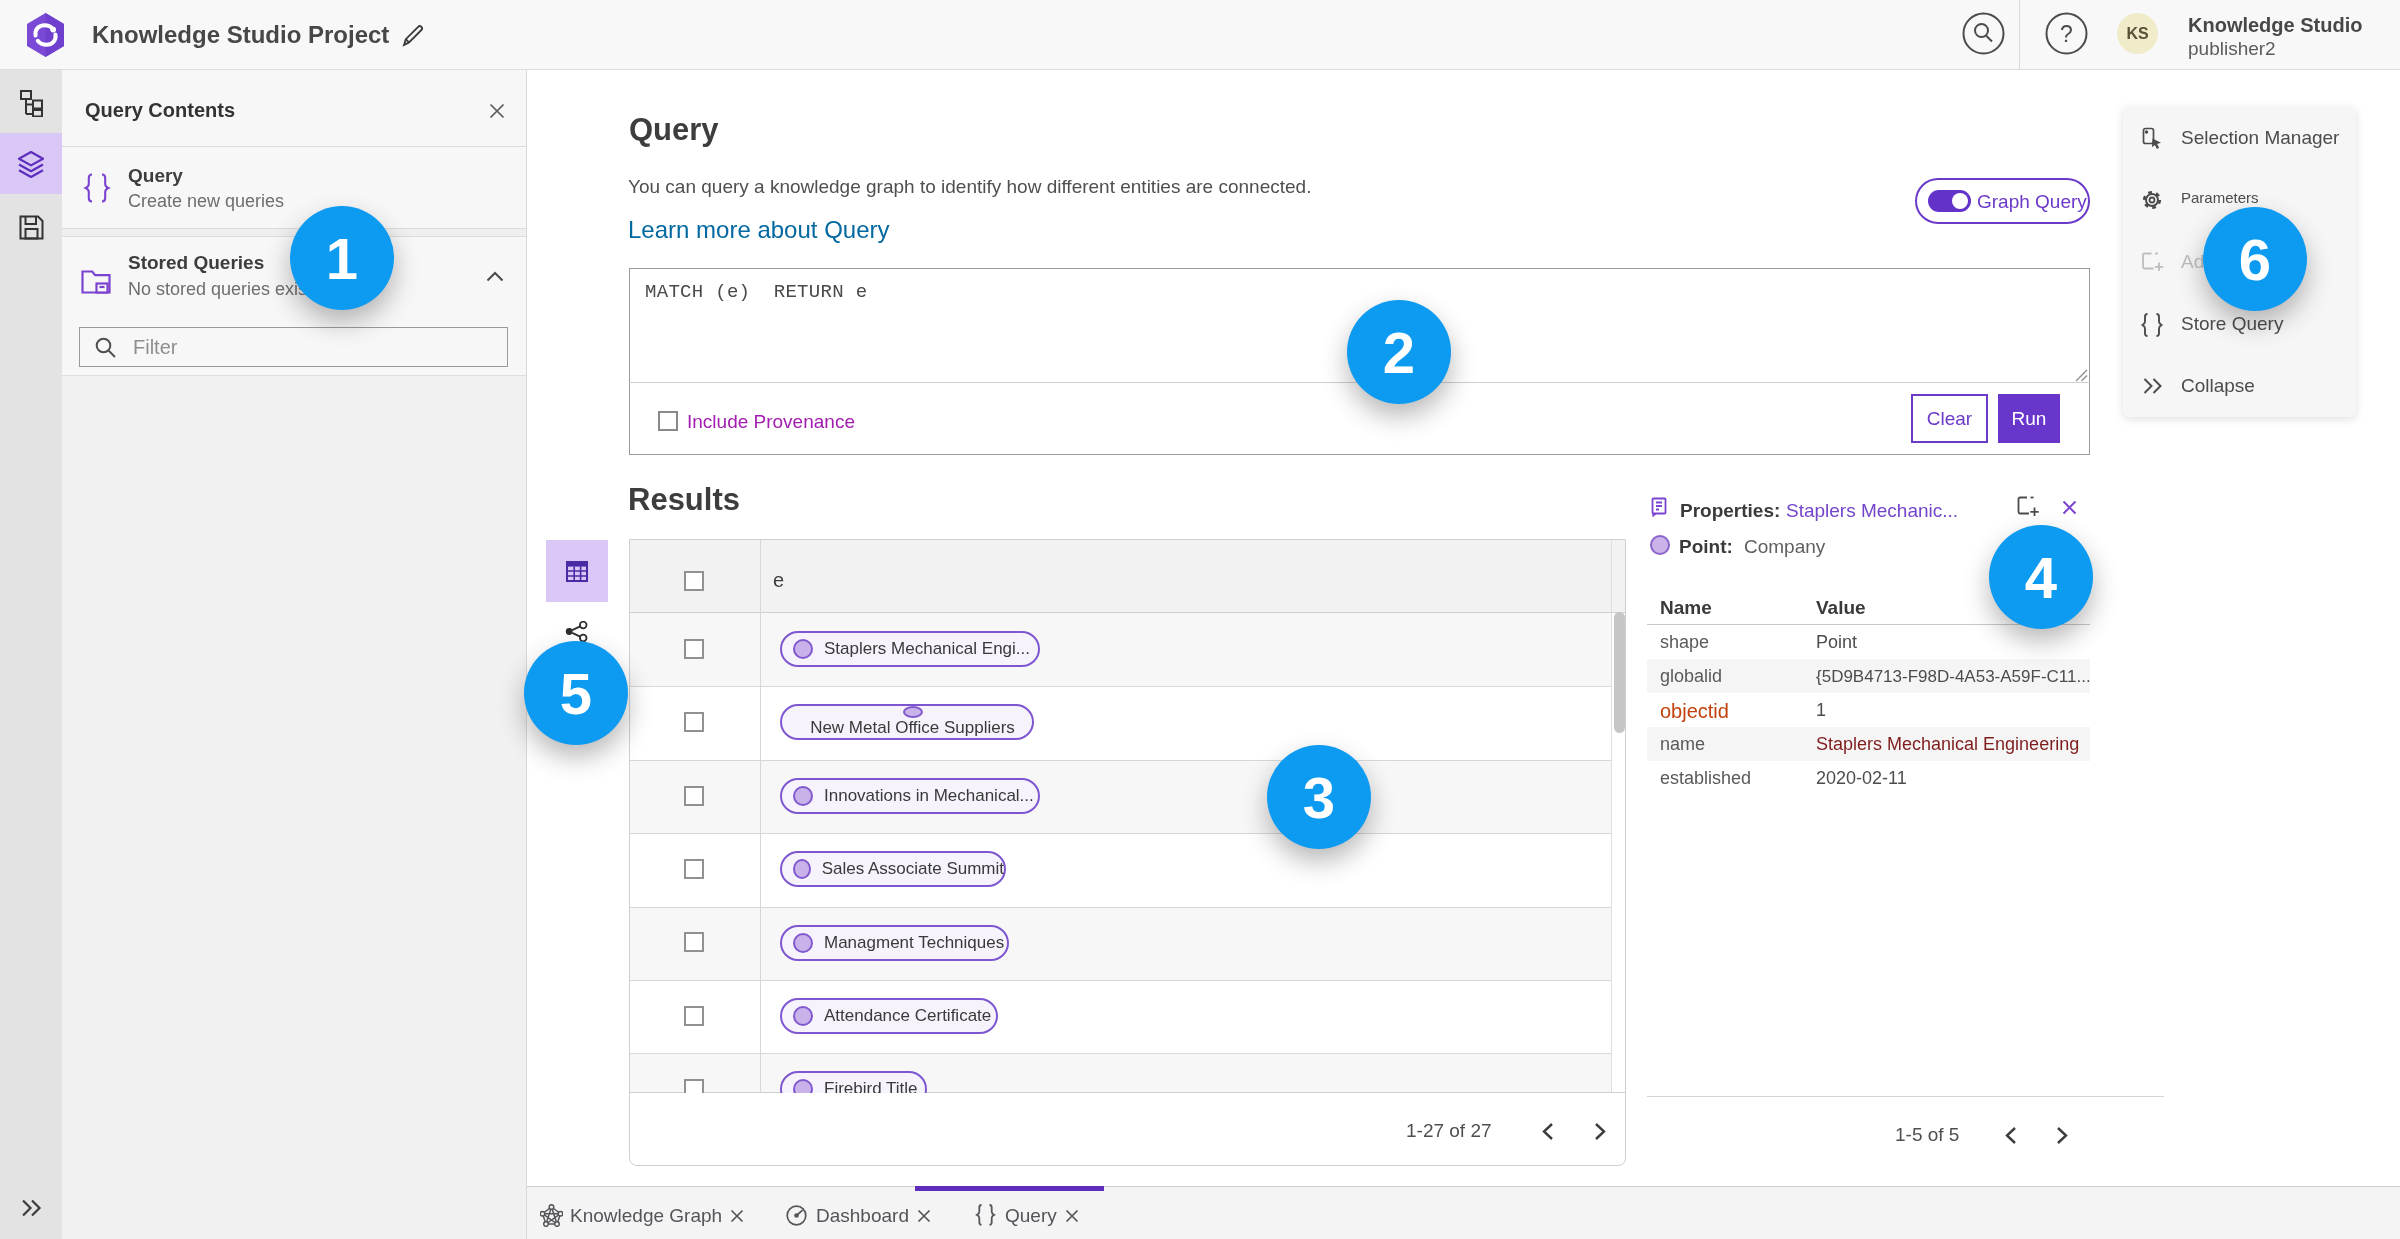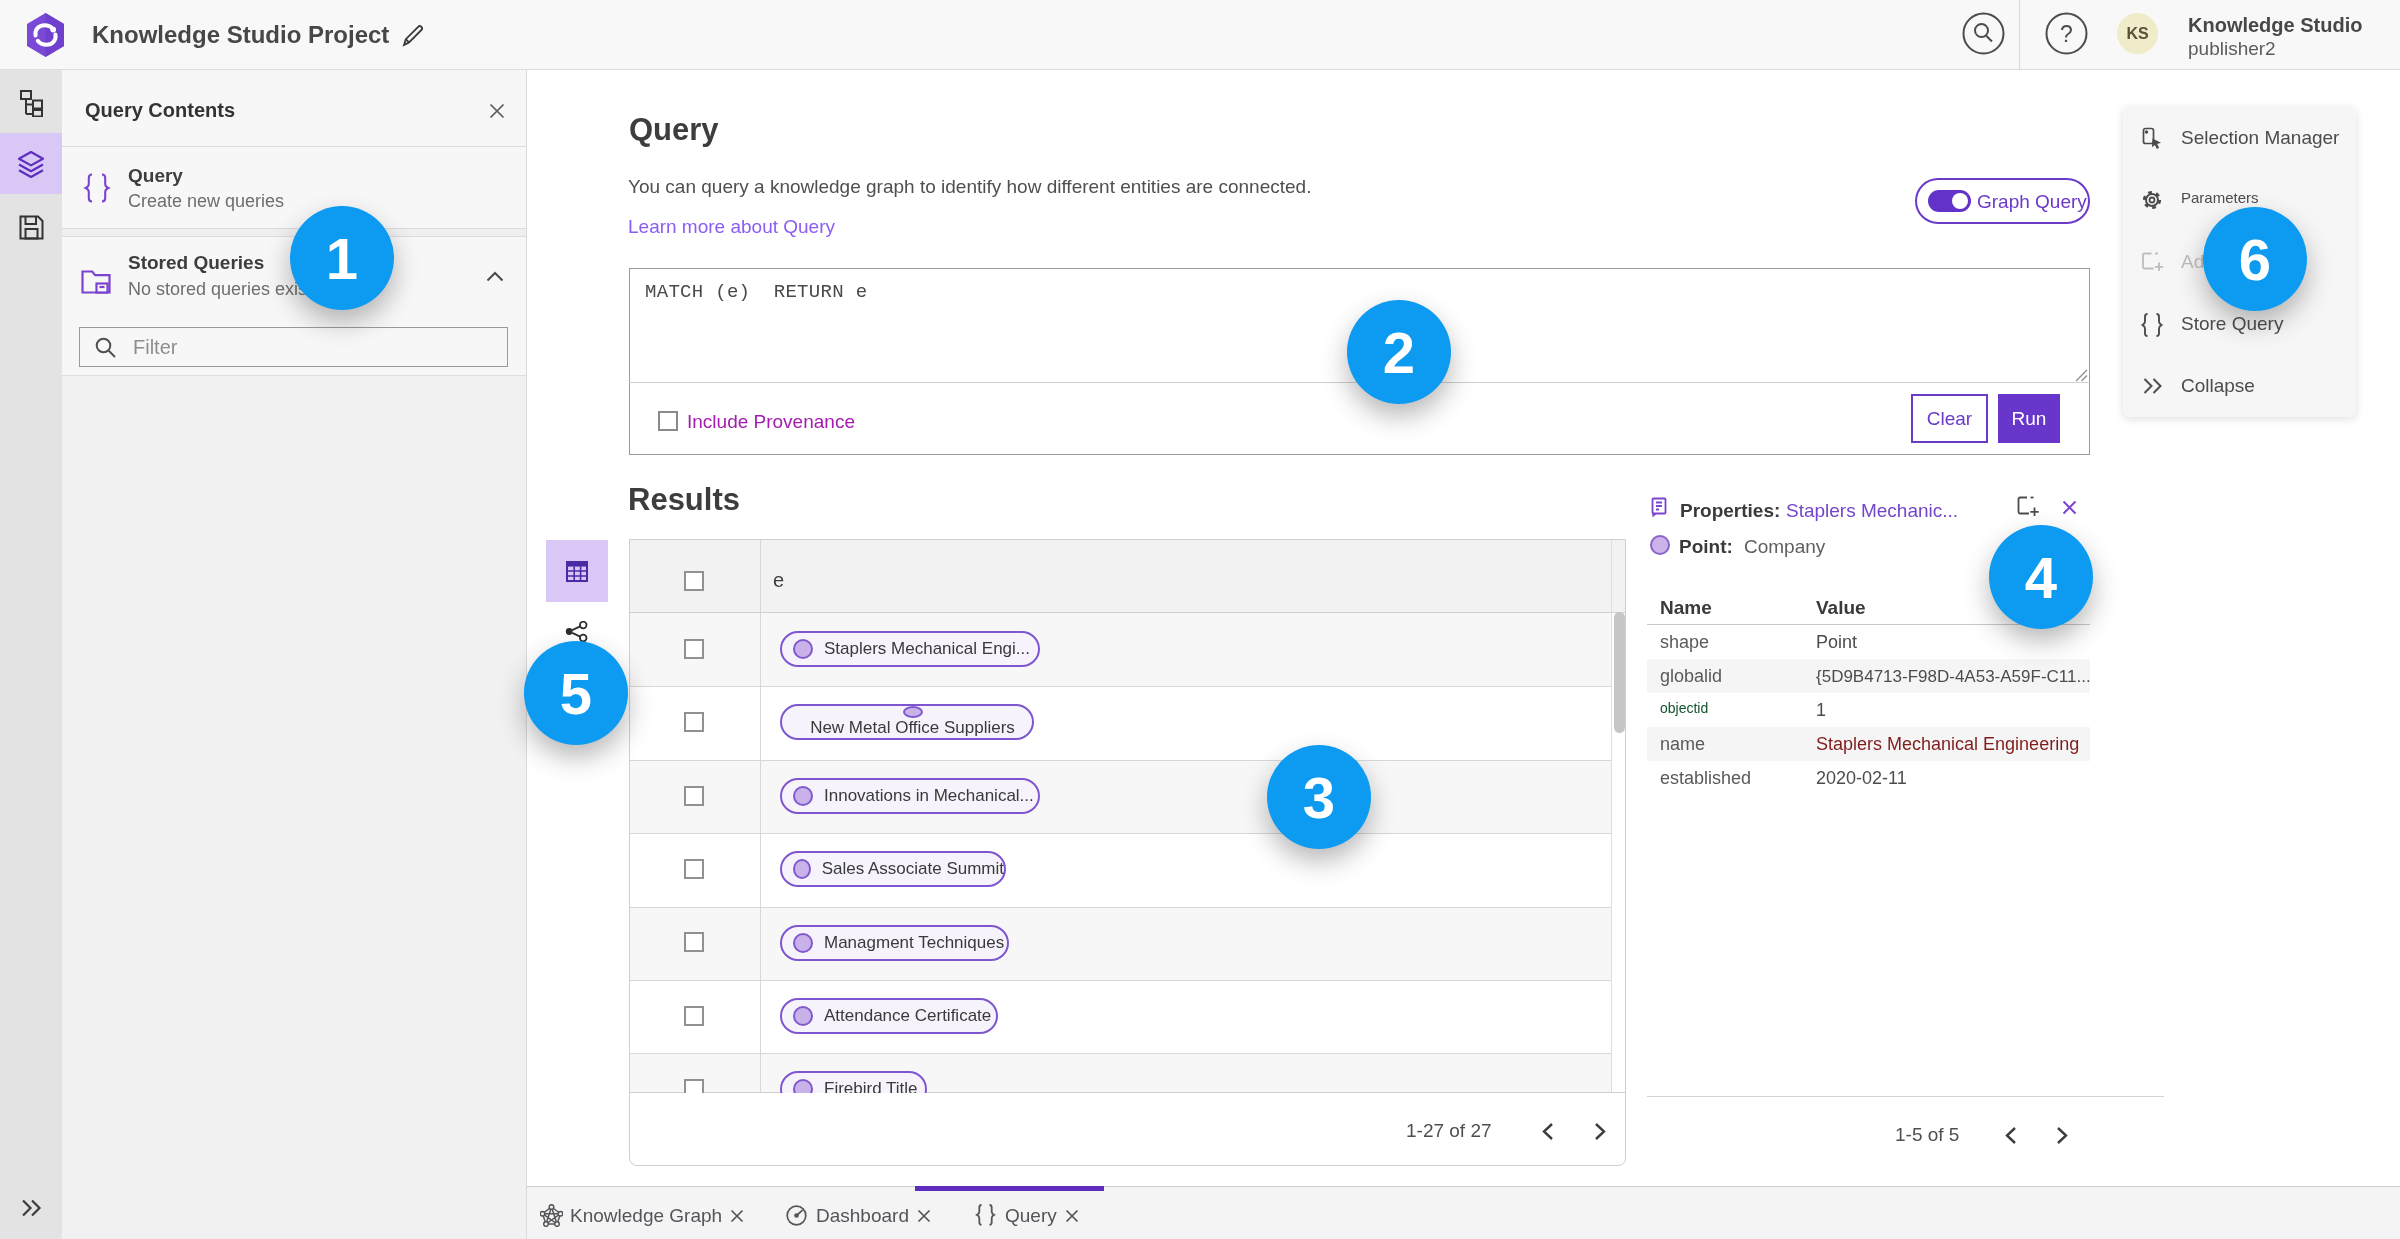--- a/index.html
+++ b/index.html
@@ -124,21 +124,21 @@
       <circle cx="9.5" cy="9.5" r="6.8"></circle>
       <path d="M14.5 14.5 L21 21"></path>
     </svg>
   </div>
 <div class="abs" style="left:133px;top:336px;font-size:20px;color:#8e8e8e;">Filter</div>
 <div class="abs" style="left:62px;top:375px;width:464px;height:1px;background:#dedede;"></div>
 <div class="abs" style="left:62px;top:376px;width:464px;height:863px;background:#f1f1f1;"></div>
 
 <div class="abs" style="left:629px;top:112px;font-size:31px;font-weight:bold;color:#3d3d3d;">Query</div>
 <div class="abs" style="left:628px;top:176px;font-size:19px;color:#4f4f4f;">You can query a knowledge graph to identify how different entities are connected.</div>
-<div class="abs" style="left:628px;top:216px;font-size:19px;color:#8b5cf6;">Learn more about Query</div>
+<div class="abs" style="left:628px;top:216px;font-size:24px;color:#0369a1;">Learn more about Query</div>
 
 <div class="abs" style="left:1915px;top:178px;width:175px;height:46px;border:2px solid #6b3ac9;border-radius:23px;box-sizing:border-box;background:#fff;"></div>
 <div class="abs" style="left:1928px;top:190px;width:43px;height:22px;border-radius:11px;background:#6333c9;"></div>
 <div class="abs" style="left:1952px;top:193px;width:16px;height:16px;border-radius:50%;background:#fff;"></div>
 <div class="abs" style="left:1977px;top:191px;font-size:19px;color:#6b3ac9;">Graph Query</div>
 
 <div class="abs" style="left:629px;top:268px;width:1461px;height:187px;border:1px solid #9a9a9a;box-sizing:border-box;background:#fff;"></div>
 <div class="abs" style="left:629px;top:382px;width:1461px;height:1px;background:#cfcfcf;"></div>
 <div class="abs" style="left:645px;top:281px;font-family:'Liberation Mono',monospace;font-size:19px;letter-spacing:0.3px;color:#4a4a4a;white-space:pre;">MATCH (e)  RETURN e</div>
 <div class="abs" id="resize-handle" style="left:2072px;top:366px;">
@@ -264,21 +264,21 @@
 <div class="abs" style="left:1744px;top:536px;font-size:19px;color:#5f5f5f;">Company</div>
 <div class="abs" style="left:1660px;top:597px;font-size:19px;font-weight:bold;color:#3a3a3a;">Name</div>
 <div class="abs" style="left:1816px;top:597px;font-size:19px;font-weight:bold;color:#3a3a3a;">Value</div>
 <div class="abs" style="left:1647px;top:624px;width:443px;height:1px;background:#c9c9c9;"></div>
 <div class="abs" style="left:1647px;top:659px;width:443px;height:34px;background:#f5f5f5;"></div>
 <div class="abs" style="left:1647px;top:727px;width:443px;height:34px;background:#f5f5f5;"></div>
 <div class="abs" style="left:1660px;top:632px;font-size:18px;color:#5a5a5a;">shape</div>
 <div class="abs" style="left:1816px;top:632px;font-size:18px;color:#4d4d4d;">Point</div>
 <div class="abs" style="left:1660px;top:666px;font-size:18px;color:#5a5a5a;">globalid</div>
 <div class="abs" style="left:1816px;top:667px;font-size:17px;color:#4d4d4d;">{5D9B4713-F98D-4A53-A59F-C11...</div>
-<div class="abs" style="left:1660px;top:700px;font-size:14px;color:#14532d;">objectid</div>
+<div class="abs" style="left:1660px;top:700px;font-size:20px;color:#c2410c;">objectid</div>
 <div class="abs" style="left:1816px;top:700px;font-size:18px;color:#4d4d4d;">1</div>
 <div class="abs" style="left:1660px;top:734px;font-size:18px;color:#5a5a5a;">name</div>
 <div class="abs" style="left:1816px;top:734px;font-size:18px;color:#7f1d1d;">Staplers Mechanical Engineering</div>
 <div class="abs" style="left:1660px;top:768px;font-size:18px;color:#5a5a5a;">established</div>
 <div class="abs" style="left:1816px;top:768px;font-size:18px;color:#4d4d4d;">2020-02-11</div>
 <div class="abs" style="left:1647px;top:1096px;width:517px;height:1px;background:#d4d4d4;"></div>
 <div class="abs" style="left:1895px;top:1124px;font-size:19px;color:#4f4f4f;">1-5 of 5</div>
 <div class="abs" style="left:2004px;top:1126px;">
     <svg width="13" height="19">
       <polyline points="11,2 3,9.5 11,17" fill="none" stroke="#3c3c3c" stroke-width="2.4"></polyline>

